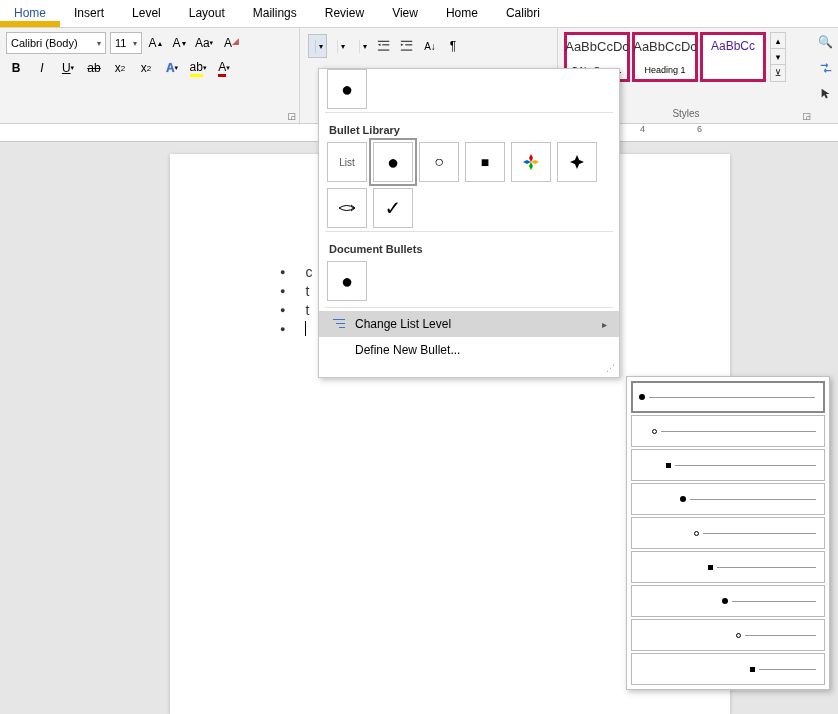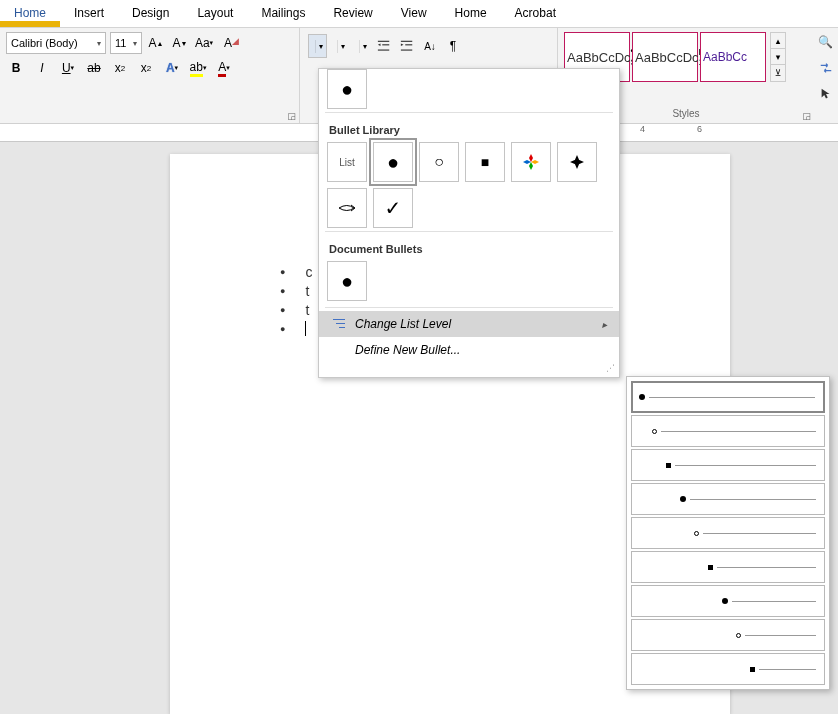--- a/index.html
+++ b/index.html
@@ -29,21 +29,21 @@
     .para-group { width: 258px; }
     .para-row { display: flex; gap: 3px; align-items: center; margin-bottom: 4px; padding: 2px;}
     
     .split-btn { display: flex; align-items: center; border: 1px solid transparent; }
     .split-btn.hot { border: 1px solid #c2c2c2; background: #dde6f1; }
     .split-btn .main { padding: 2px 3px; }
     .split-btn .arrow { padding: 2px 3px; font-size: 8px; border-left: 1px solid rgba(0,0,0,0.1); }
     
     .styles-group { flex: 1; padding:4px 6px; display:flex; flex-direction:column;}
     .style-gal { display: flex; gap: 2px; align-items:center;}
-    .style-box { width: 66px; height: 50px; border: 1px solid #be185d; display: flex; flex-direction: row; align-items: center; justify-content: space-between; padding:4px 2px; font-size: 9px; background:#fff;}
+    .style-box { width: 66px; height: 50px; border: 3px solid #be185d; display: flex; flex-direction: column; align-items: center; justify-content: space-between; padding:4px 2px; font-size: 9px; background:#fff;}
     .style-prev { font-size: 13px; color:#333;}
     .style-prev.blue { color: #4c1d95; font-size:12px;}
     .style-scroll { width:16px; display:flex; flex-direction:column; border:1px solid #ccc; margin-left:2px;}
     .style-scroll div{height:16px; display:flex; align-items:center; justify-content:center; font-size:9px; border-bottom:1px solid #ccc;}
     
     .editing-group{ width:24px; padding:4px 2px;}
     .editing-group .icon-btn{ margin-bottom:6px;}
 
     .ruler { height: 18px; background: #fff; border-bottom: 1px solid #c8c8c8; position: relative; margin-left:0;}
     
@@ -55,21 +55,21 @@
     .cursor { display:inline-block; width:1px; height:15px; background:#000; vertical-align:middle;}
     
     
     .bullet-dd { position: absolute; left: 318px; top: 68px; width: 302px; background: #fff; border: 1px solid #c8c8c8; box-shadow: 2px 2px 6px rgba(0,0,0,.25); z-index: 10; padding-bottom:4px;}
     .dd-section-title { font-size: 11px; font-weight: bold; color: #333; padding: 8px 10px 6px; }
     .dd-sep { height:1px; background:#e0e0e0; margin:3px 6px;}
     .swatch-row { display:flex; flex-wrap:wrap; padding:0 8px; gap:6px;}
     .swatch { width: 40px; height: 40px; border: 1px solid #c4c4c4; display:flex; align-items:center; justify-content:center; background:#fff; cursor:pointer;}
     .swatch.selected { outline: 2px solid #999; outline-offset: 2px; }
     .swatch .none-text{ font-size:10px; color:#555;}
-    .dd-item { display:flex; align-items:center; padding: 6px 12px; font-size: 12px; cursor:pointer; position:relative;font-style:italic;}
+    .dd-item { display:flex; align-items:center; padding: 6px 12px; font-size: 12px; cursor:pointer; position:relative;}
     .dd-item:hover, .dd-item.hl { background:#d6d6d6; }
     .dd-item .submenu-arrow { margin-left:auto; font-size:10px; color:#555;}
     .dd-item .ic { width:18px; margin-right:6px; display:flex; align-items:center; justify-content:center;}
     .resize-grip{ text-align:right; font-size:9px; color:#999; padding-right:4px;}
     
     
     .level-sub { position:absolute; left:626px; top:376px; width:204px; background:#fff; border:1px solid #c0c0c0; box-shadow:2px 2px 6px rgba(0,0,0,.25); z-index:11; padding:2px;}
     .level-row { height:32px; border:1px solid #b8b8b8; margin:2px; display:flex; align-items:center; padding-left:6px; background:#fff; cursor:pointer;}
     .level-row.sel { border:2px solid #888;}
     .level-bullet { width:6px; height:6px; border-radius:3px; background:#000; margin-right:4px;}
@@ -80,27 +80,27 @@
     .launcher { position:absolute; right:3px; bottom:2px; font-size:9px; color:#666; cursor:pointer;}
 
     .ruler-nums { position:absolute; left:640px; top:0; font-size:9px; color:#666; display:flex; gap:52px;}
   </style>
 </head>
 <body>
 
 <div class="ribbon-tabs">
   <div class="ribbon-tab active">Home</div>
   <div class="ribbon-tab">Insert</div>
-  <div class="ribbon-tab">Design</div>
+  <div class="ribbon-tab">Level</div>
   <div class="ribbon-tab">Layout</div>
   <div class="ribbon-tab">Mailings</div>
   <div class="ribbon-tab">Review</div>
   <div class="ribbon-tab">View</div>
   <div class="ribbon-tab">Home</div>
-  <div class="ribbon-tab">Acrobat</div>
+  <div class="ribbon-tab">Calibri</div>
 </div>
 
 <div class="ribbon">
   <div class="group font-group" style="position:relative">
     <div class="font-row1">
       <div class="combo combo-font">
         <span>Calibri (Body)</span>
         <span class="dropdown-arrow">▾</span>
       </div>
       <div class="combo combo-size">

